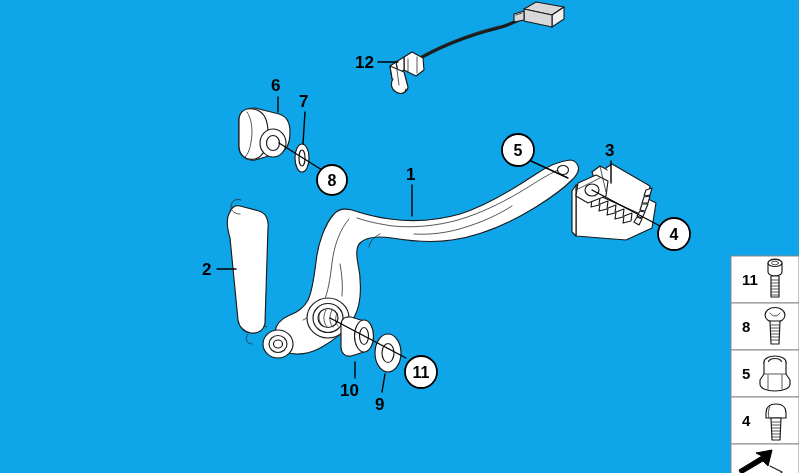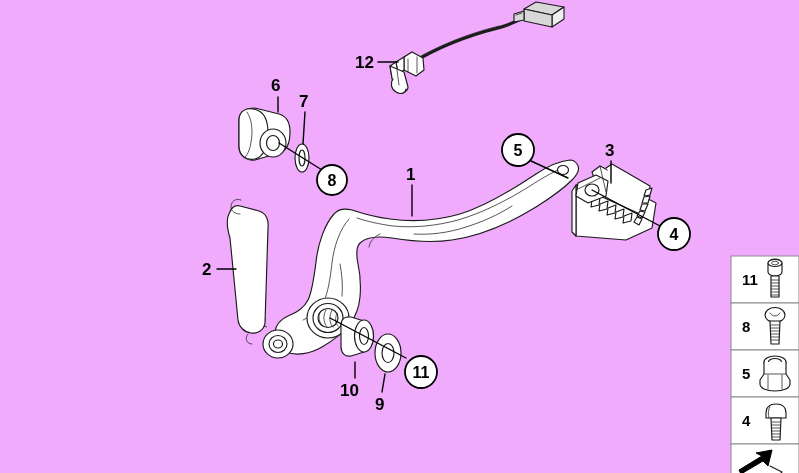--- a/index.html
+++ b/index.html
@@ -7,21 +7,21 @@
     padding: 0;
     background: #ffffff;
   }
   body {
     font-family: "Liberation Sans", sans-serif;
   }
   #diagram-root {
     position: relative;
     width: 799px;
     height: 473px;
-    background: #f0abfc;
+    background: #0ea5e9;
     overflow: hidden;
   }
   #diagram-svg {
     position: absolute;
     left: 0;
     top: 0;
     width: 799px;
     height: 473px;
     display: block;
   }

